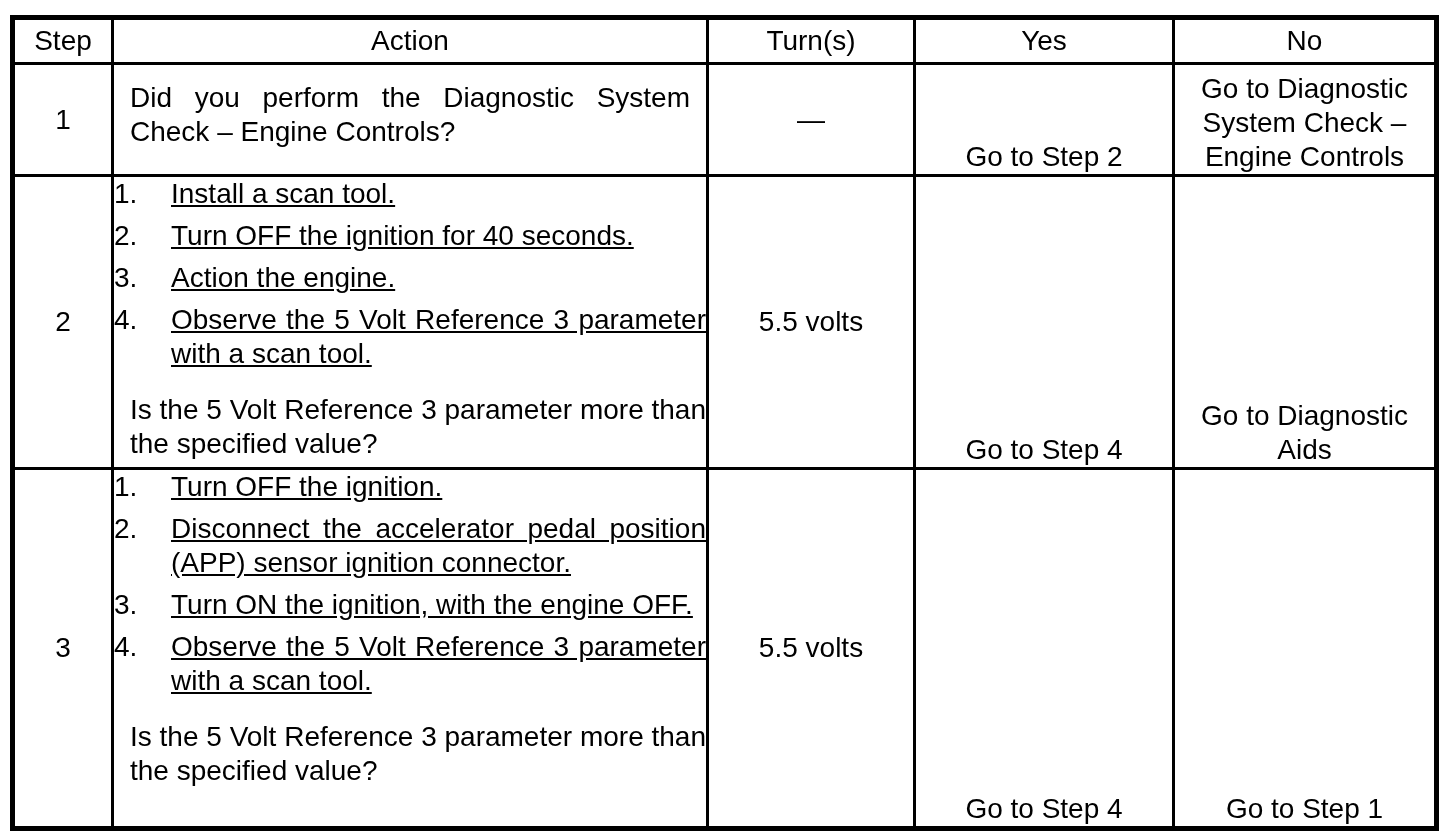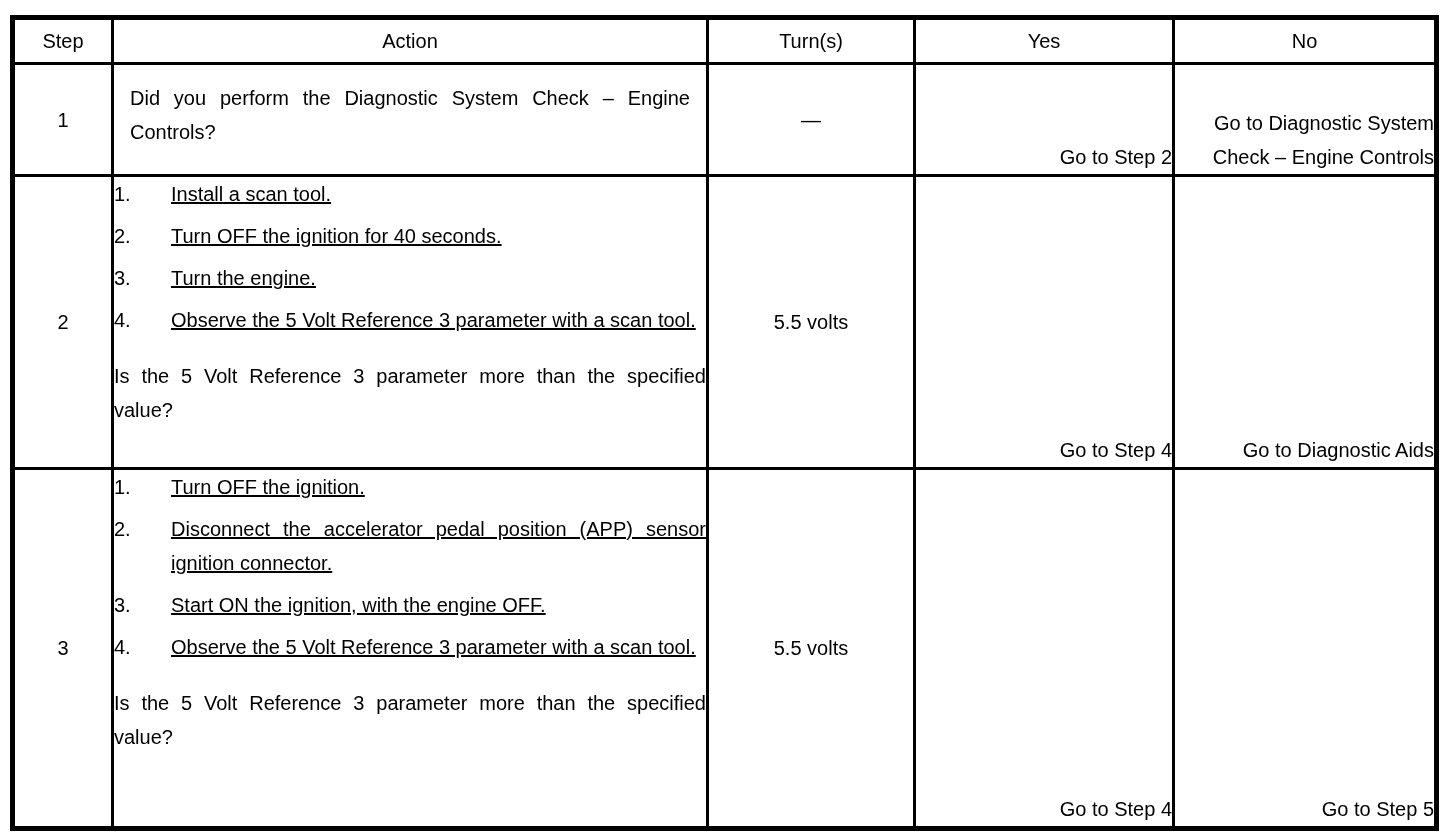--- a/index.html
+++ b/index.html
@@ -17,21 +17,21 @@
     overflow: hidden;
   }
   table.diag {
     position: absolute;
     left: 10px;
     top: 15px;
     width: 1424px;
     border-collapse: collapse;
     table-layout: fixed;
     border: 5px solid #000000;
-    font-size: 20px;
+    font-size: 28px;
     line-height: 34px;
   }
   table.diag th, table.diag td {
     border: 3px solid #000000;
     padding: 0;
     overflow: hidden;
   }
   th.hdr {
     height: 42px;
     font-weight: normal;
@@ -47,21 +47,21 @@
     vertical-align: top;
     text-align: justify;
     padding: 6px 8px 8px 17px;
   }
   td.value-col {
     text-align: center;
     vertical-align: middle;
     padding: 2px 6px;
   }
   td.yes-col, td.no-col {
-    text-align: right;
+    text-align: center;
     vertical-align: bottom;
     padding: 4px 10px 8px 10px;
   }
   .action-intro {
     margin: 16px;
   }
   .action-item {
     display: flex;
     margin: 0 0 8px 0;
   }
@@ -69,21 +69,21 @@
     width: 57px;
     flex: 0 0 57px;
     text-align: left;
   }
   .action-item .item-text {
     flex: 1 1 auto;
     text-align: justify;
     text-decoration: underline;
   }
   .action-question {
-    margin: 22px 0 0 0;
+    margin: 22px 0 0 16px;
     text-align: justify;
   }
   tr.row-1 { height: 112px; }
   tr.row-2 { height: 293px; }
   tr.row-3 { height: 360px; }
 </style>
 </head>
 <body>
 
 <div class="page">
@@ -120,21 +120,21 @@
           <div class="action-item">
             <span class="item-num">1.</span>
             <span class="item-text">Install a scan tool.</span>
           </div>
           <div class="action-item">
             <span class="item-num">2.</span>
             <span class="item-text">Turn OFF the ignition for 40 seconds.</span>
           </div>
           <div class="action-item">
             <span class="item-num">3.</span>
-            <span class="item-text">Turn the engine.</span>
+            <span class="item-text">Action the engine.</span>
           </div>
           <div class="action-item">
             <span class="item-num">4.</span>
             <span class="item-text">Observe the 5 Volt Reference 3 parameter with a scan tool.</span>
           </div>
           <p class="action-question">Is the 5 Volt Reference 3 parameter more than the specified value?</p>
         </td>
         <td class="value-col">5.5 volts</td>
         <td class="yes-col">Go to Step 4</td>
         <td class="no-col">Go to Diagnostic Aids</td>
@@ -145,27 +145,27 @@
           <div class="action-item">
             <span class="item-num">1.</span>
             <span class="item-text">Turn OFF the ignition.</span>
           </div>
           <div class="action-item">
             <span class="item-num">2.</span>
             <span class="item-text">Disconnect the accelerator pedal position (APP) sensor ignition connector.</span>
           </div>
           <div class="action-item">
             <span class="item-num">3.</span>
-            <span class="item-text">Start ON the ignition, with the engine OFF.</span>
+            <span class="item-text">Turn ON the ignition, with the engine OFF.</span>
           </div>
           <div class="action-item">
             <span class="item-num">4.</span>
             <span class="item-text">Observe the 5 Volt Reference 3 parameter with a scan tool.</span>
           </div>
           <p class="action-question">Is the 5 Volt Reference 3 parameter more than the specified value?</p>
         </td>
         <td class="value-col">5.5 volts</td>
         <td class="yes-col">Go to Step 4</td>
-        <td class="no-col">Go to Step 5</td>
+        <td class="no-col">Go to Step 1</td>
       </tr>
     </tbody>
   </table>
 </div>
 
 </body></html>

